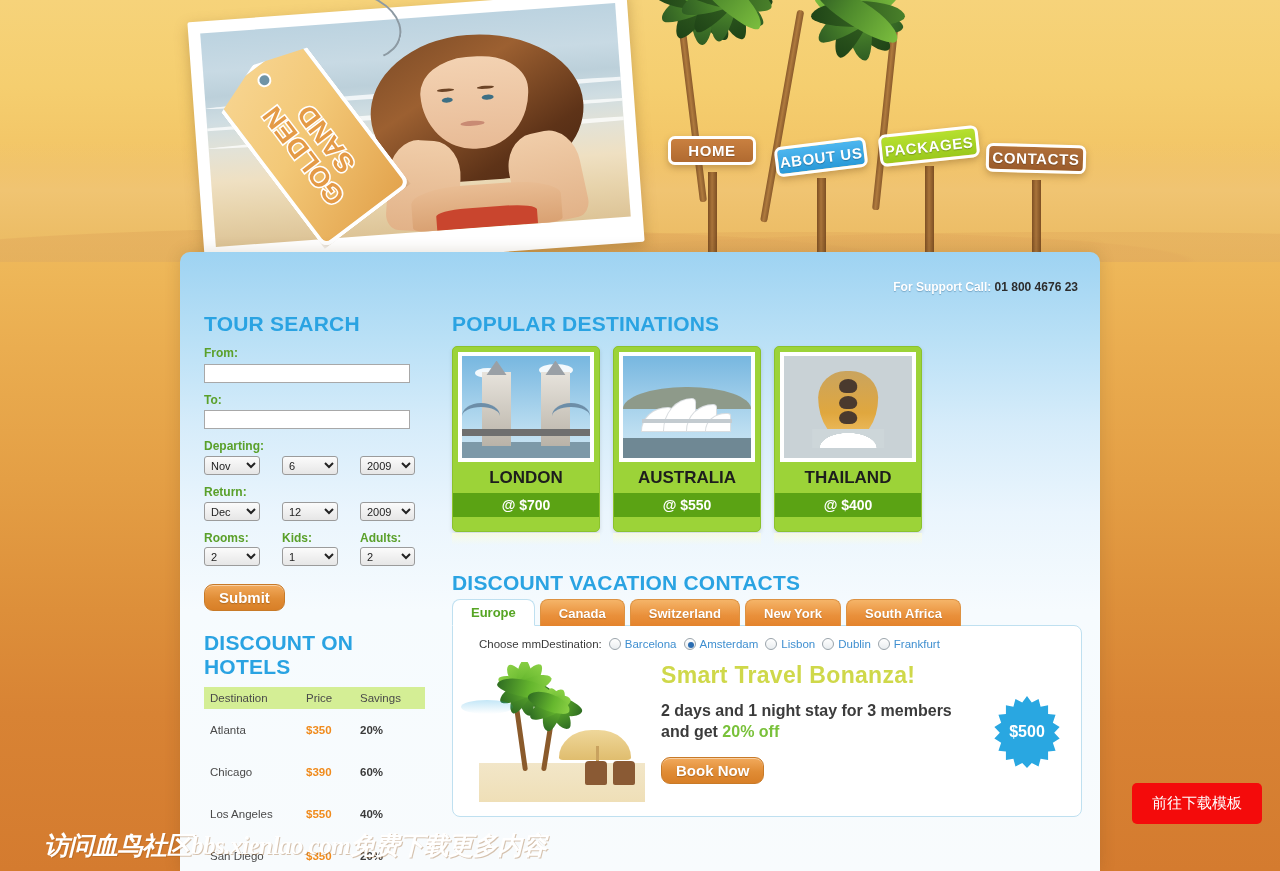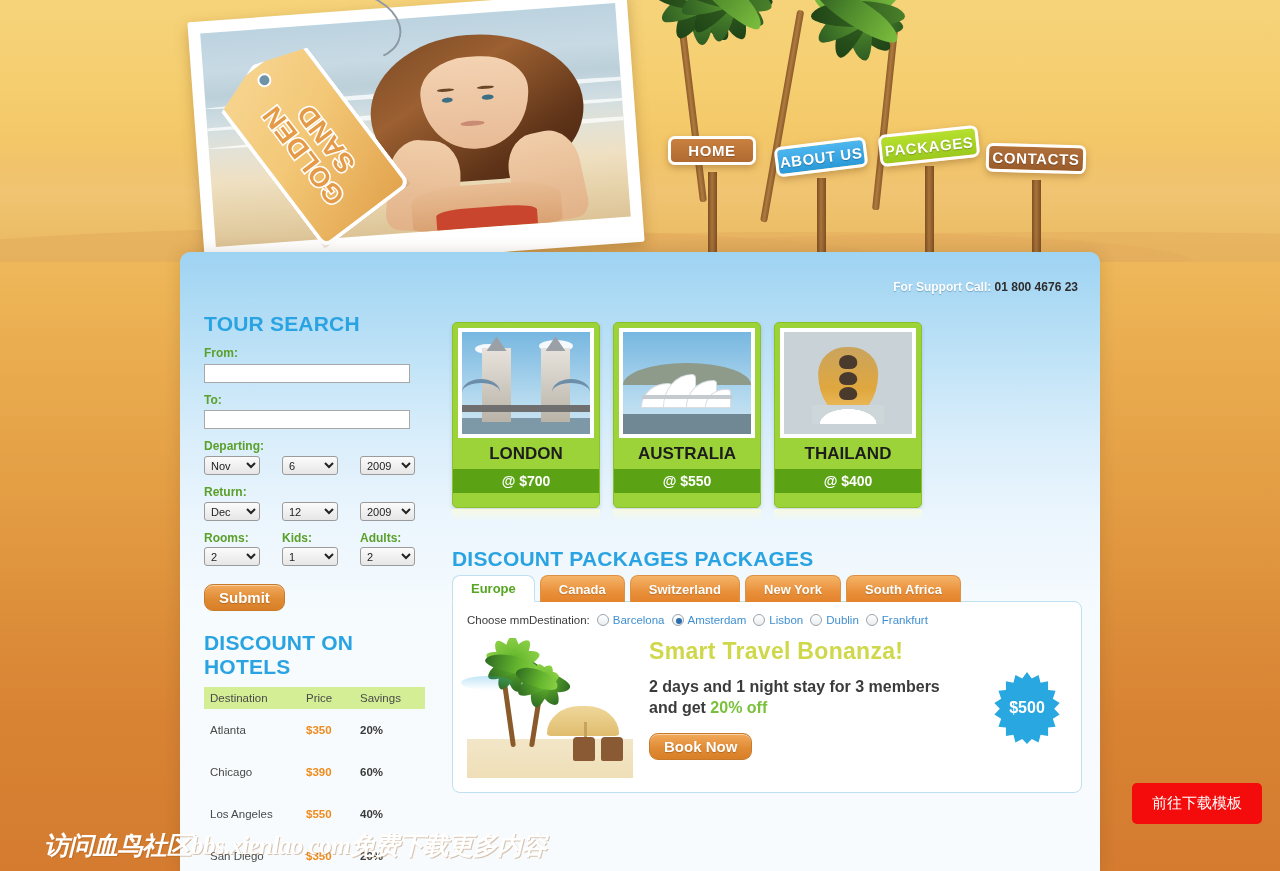--- a/index.html
+++ b/index.html
@@ -324,21 +324,21 @@
     border: 1px solid #e0low; border: 1px solid #dd9242;
     border-bottom: none; border-radius: 8px 8px 0 0;
     text-shadow: 0 1px 1px rgba(150,90,25,.5); cursor: pointer;
   }
   .tab.active {
     background: #fff; color: #56a524; border: 1px solid #bfe0f0; border-bottom: 1px solid #fff;
     text-shadow: none;
   }
   .tab-panel {
     background: #fff; border: 1px solid #bfe0f0; border-radius: 0 8px 8px 8px;
-    margin-top: -1px; padding: 12px 14px 14px; position: relative; z-index: 1;
+    margin-top: -1px; padding: 12px 26px 14px; position: relative; z-index: 1;
   }
   .choose-row { display: flex; align-items: center; gap: 7px; font-size: 11.5px; color: #3a3a3a; }
   .radio-item { display: flex; align-items: center; gap: 4px; color: #3f8fd0; font-size: 11.5px; }
   .radio {
     width: 12px; height: 12px; border-radius: 50%;
     border: 1px solid #9aa4ab; background: linear-gradient(to bottom,#fff,#e9edf0);
     position: relative; cursor: pointer;
   }
   .radio.on:after {
     content: ""; position: absolute; left: 3px; top: 3px; width: 6px; height: 6px;
@@ -611,20 +611,21 @@
         <tr>
           <td>Dallas</td>
           <td class="price">$350</td>
           <td class="save">20%</td>
         </tr>
       </tbody>
     </table>
   </div>
 
   <div class="right-col">
+    <div class="h2">POPULAR DESTINATIONS</div>
 
     <div class="cards">
       <div>
         <div class="card">
           <div class="card-img">
             <div class="sky"></div>
             <div class="cloud" style="left:10%;top:12%;width:26px;height:10px;"></div>
             <div class="cloud" style="left:60%;top:8%;width:34px;height:12px;"></div>
             <div class="water"></div>
             <div class="bridge-tower" style="left:16%;"></div>
@@ -674,21 +675,21 @@
             </div>
           </div>
           <div class="card-name">THAILAND</div>
           <div class="card-price">@ $400</div>
           <div class="card-foot"></div>
         </div>
         <div class="card-shadow"></div>
       </div>
     </div>
 
-    <div class="h2" style="margin-top:26px;">DISCOUNT PACKAGES PACKAGES</div>
+    <div class="h2" style="margin-top:26px;">DISCOUNT VACATION CONTACTS</div>
 
     <div class="tabs">
       <div class="tab active">Europe</div>
       <div class="tab">Canada</div>
       <div class="tab">Switzerland</div>
       <div class="tab">New York</div>
       <div class="tab">South Africa</div>
     </div>
 
     <div class="tab-panel">

